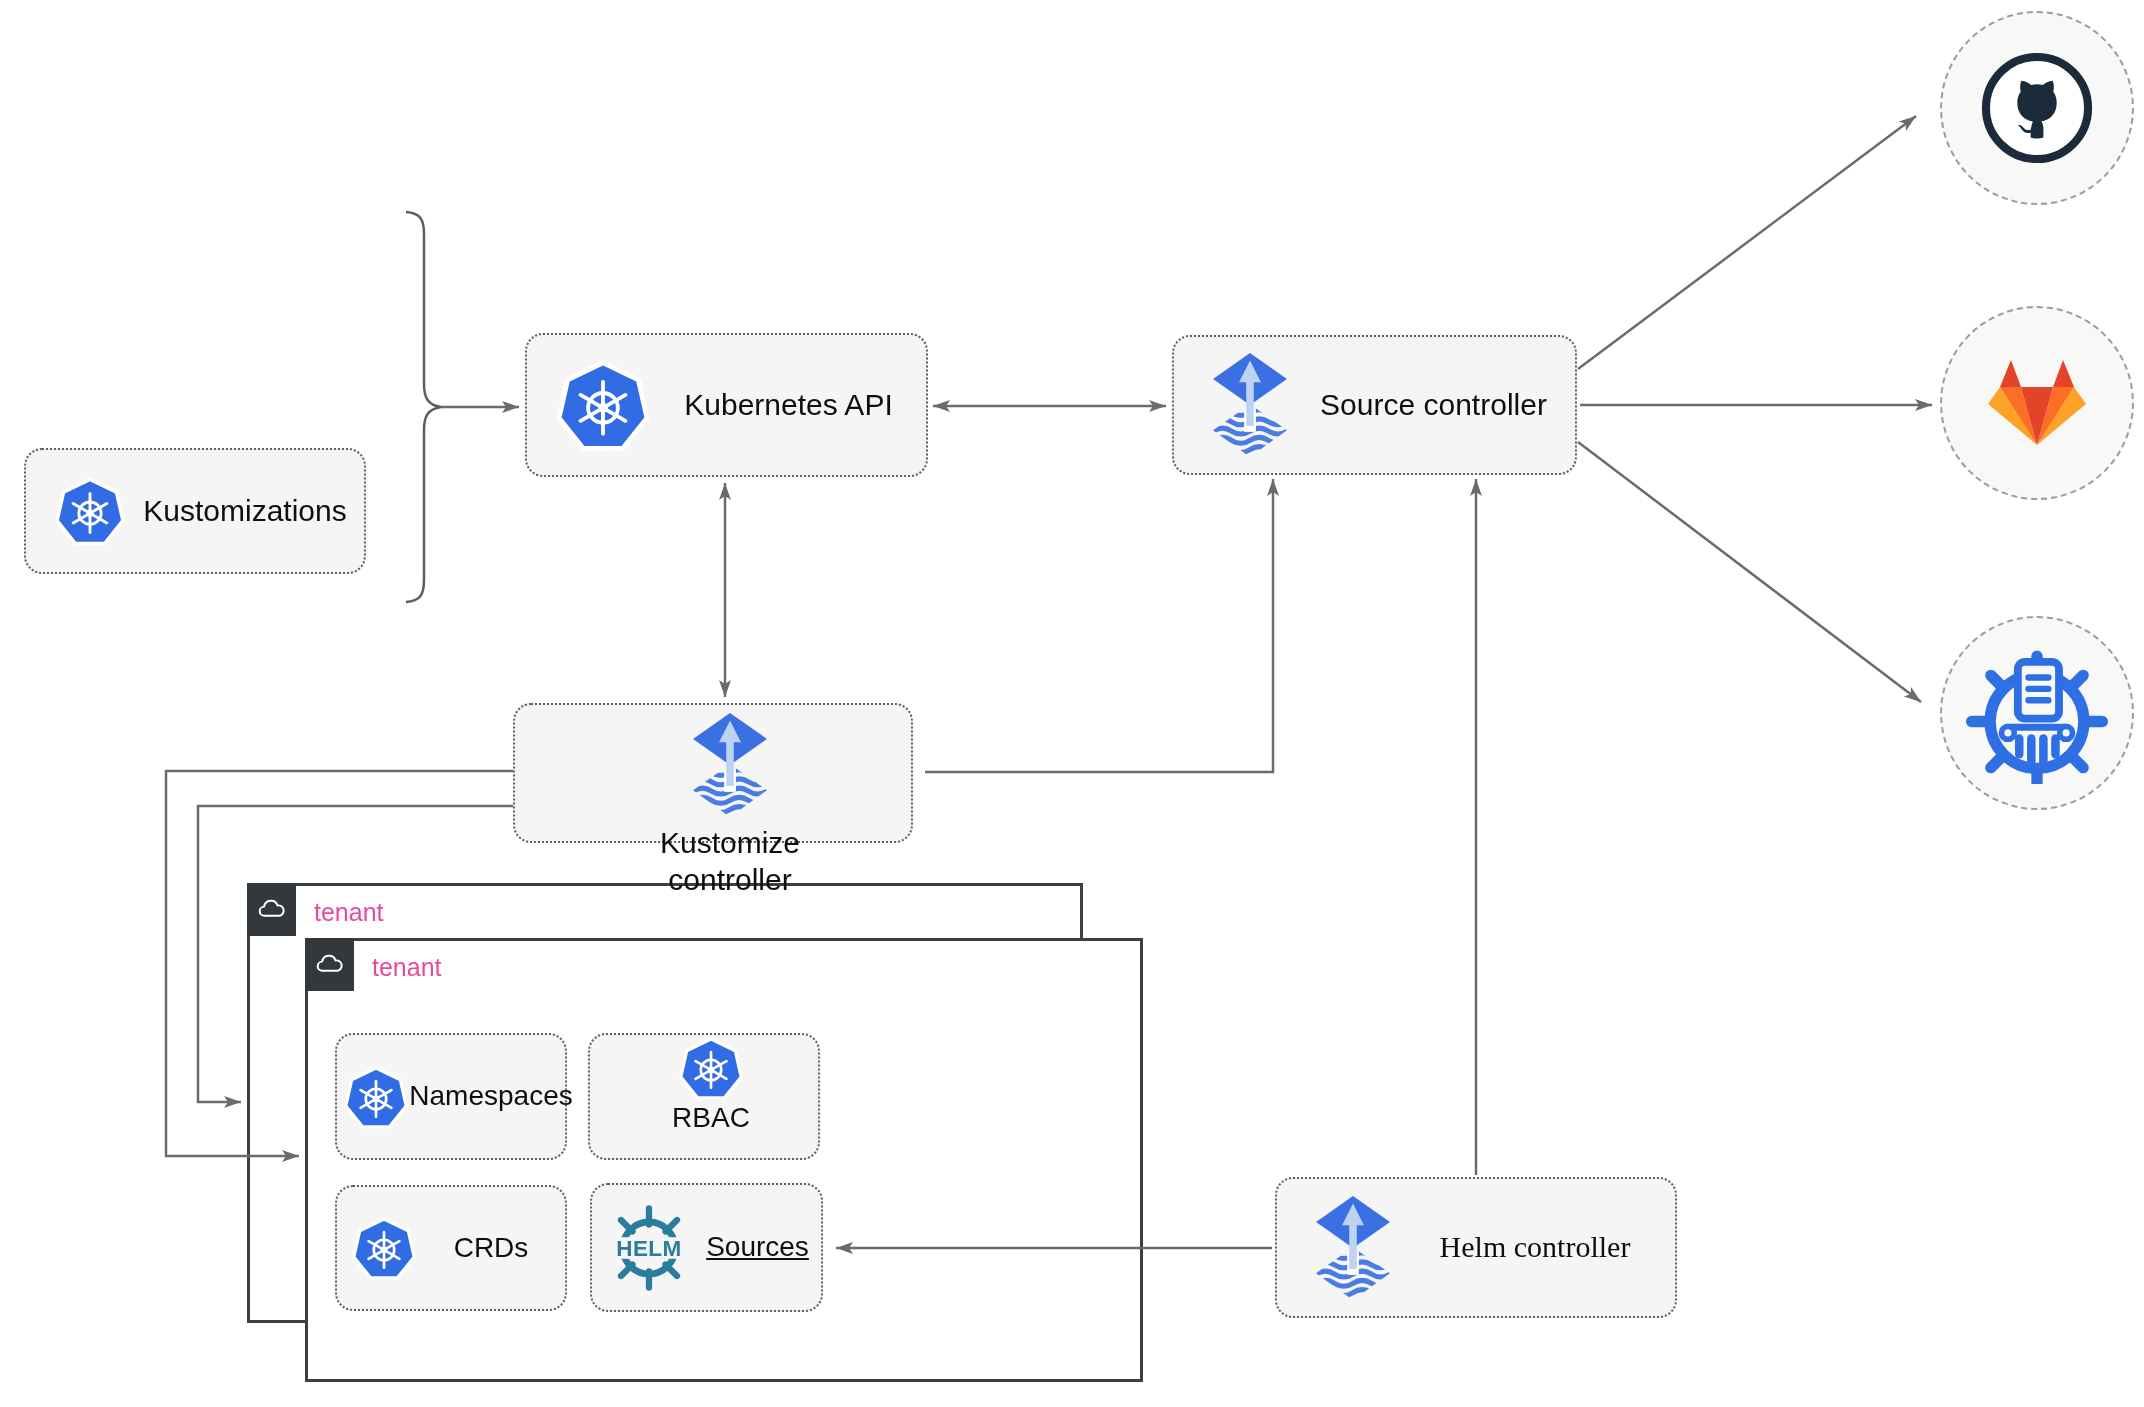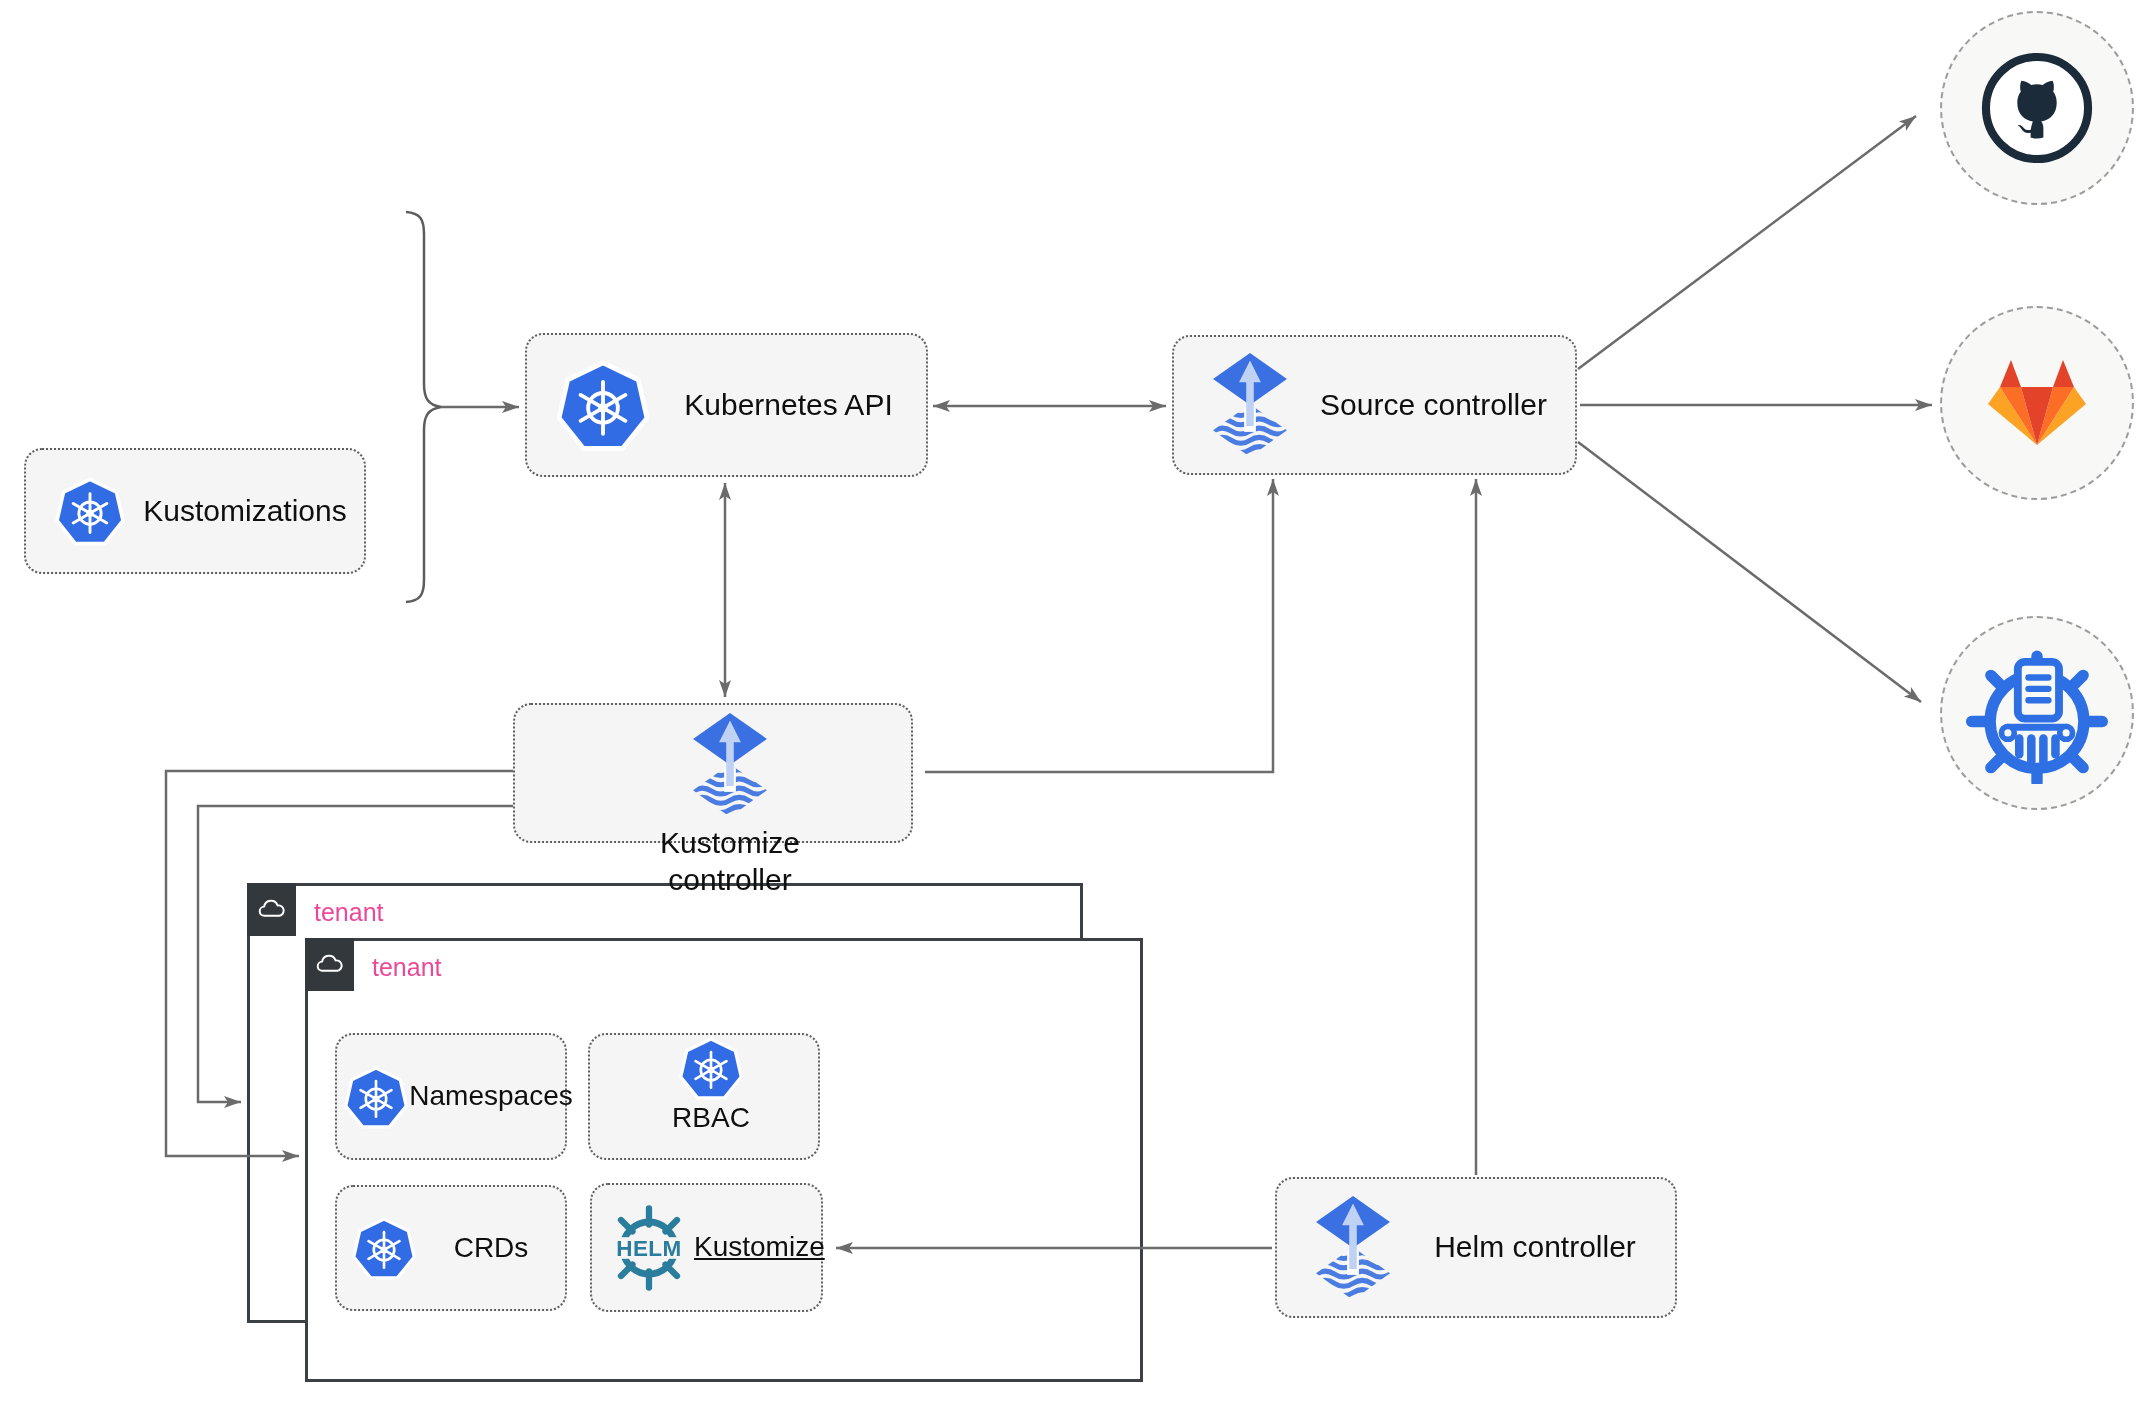--- a/index.html
+++ b/index.html
@@ -202,21 +202,21 @@
           <path class="flux-stripe" d="M6,83 Q17,76 28,83 T50,83 T72,83 T94,83"></path>
           <path class="flux-stripe" d="M6,94 Q17,87 28,94 T50,94 T72,94 T94,94"></path>
           <path class="flux-stripe" d="M6,105 Q17,98 28,105 T50,105 T72,105 T94,105"></path>
           <path class="flux-stripe" d="M6,116 Q17,109 28,116 T50,116 T72,116 T94,116"></path>
           <rect class="flux-gap" x="43" y="62" width="14" height="33"></rect>
         </g>
         <rect class="flux-arrow" x="45.5" y="30" width="9" height="58"></rect>
         <polygon class="flux-arrow" points="50,10 63,36 37,36"></polygon>
       </svg>
     </span>
-    <span class="label" style="max-width:250px;margin:15px auto;">Helm controller</span>
+    <span class="label" style="max-width:250px;margin:15px auto;font-family:Liberation Serif, serif;">Helm controller</span>
   </div>
 
   <div class="node small" style="left:335px;top:1033px;width:232px;height:127px;padding-left:14px;justify-content:center;">
     <span class="icon-wrap">
       <svg width="66" height="66" viewBox="0 0 100 100">
         <polygon class="k8s-hept" points="50,6 86.8,23.7 95.8,63.5 70.4,95.3 29.6,95.3 4.2,63.5 13.2,23.7"></polygon>
         <line class="k8s-spoke" x1="50" y1="53" x2="50" y2="26"></line>
           <line class="k8s-spoke" x1="50" y1="53" x2="73.4" y2="39.5"></line>
         <line class="k8s-spoke" x1="50" y1="53" x2="73.4" y2="66.5"></line>
           <line class="k8s-spoke" x1="50" y1="53" x2="50" y2="80"></line>
@@ -270,21 +270,21 @@
         <line class="helm-spoke" x1="68.4" y1="31.6" x2="81.1" y2="18.9"></line>
         <line class="helm-spoke" x1="31.6" y1="31.6" x2="18.9" y2="18.9"></line>
         <line class="helm-spoke" x1="50" y1="76" x2="50" y2="94"></line>
         <line class="helm-spoke" x1="31.6" y1="68.4" x2="18.9" y2="81.1"></line>
         <line class="helm-spoke" x1="68.4" y1="68.4" x2="81.1" y2="81.1"></line>
         <circle class="helm-ring" cx="50" cy="50" r="29"></circle>
         <rect class="helm-band" x="1" y="38" width="98" height="24"></rect>
         <text class="helm-text" x="50" y="59" text-anchor="middle">HELM</text>
       </svg>
     </span>
-    <span class="label">Kustomize</span>
+    <span class="label">Sources</span>
   </div>
 
   <div class="remote" style="left:1940px;top:11px;">
     <span class="icon-wrap">
       <svg width="116" height="116" viewBox="0 0 100 100">
         <circle class="gh-ring" cx="50" cy="50" r="44"></circle>
         <path class="gh-cat" d="M36.5 26.5 C40 26.5 43 28.5 45 30.2 C46.6 29.8 48.3 29.6 50 29.6 C51.7 29.6 53.4 29.8 55 30.2 C57 28.5 60 26.5 63.5 26.5 C64.8 29.5 64.8 33 64 36 C66 38.6 67 41.6 67 45.2 C67 55.4 61 60.2 53.6 61.6 C54.8 62.8 55.5 64.8 55.5 67.2 L55.5 75.5 C53.7 76 51.9 76.3 50 76.3 C48.1 76.3 46.3 76 44.5 75.5 L44.5 71.3 C40.6 72.1 38.2 70.7 36.9 68.6 C35.9 67 34.9 65.6 33.4 64.8 C35.3 64.1 37.1 65.2 38.4 67 C39.9 69.1 42.3 69.3 44.6 68.7 C44.9 66.4 45.6 63.9 46.4 61.6 C39 60.2 33 55.4 33 45.2 C33 41.6 34 38.6 36 36 C35.2 33 35.2 29.5 36.5 26.5 Z"></path>
       </svg>
     </span>
   </div>

